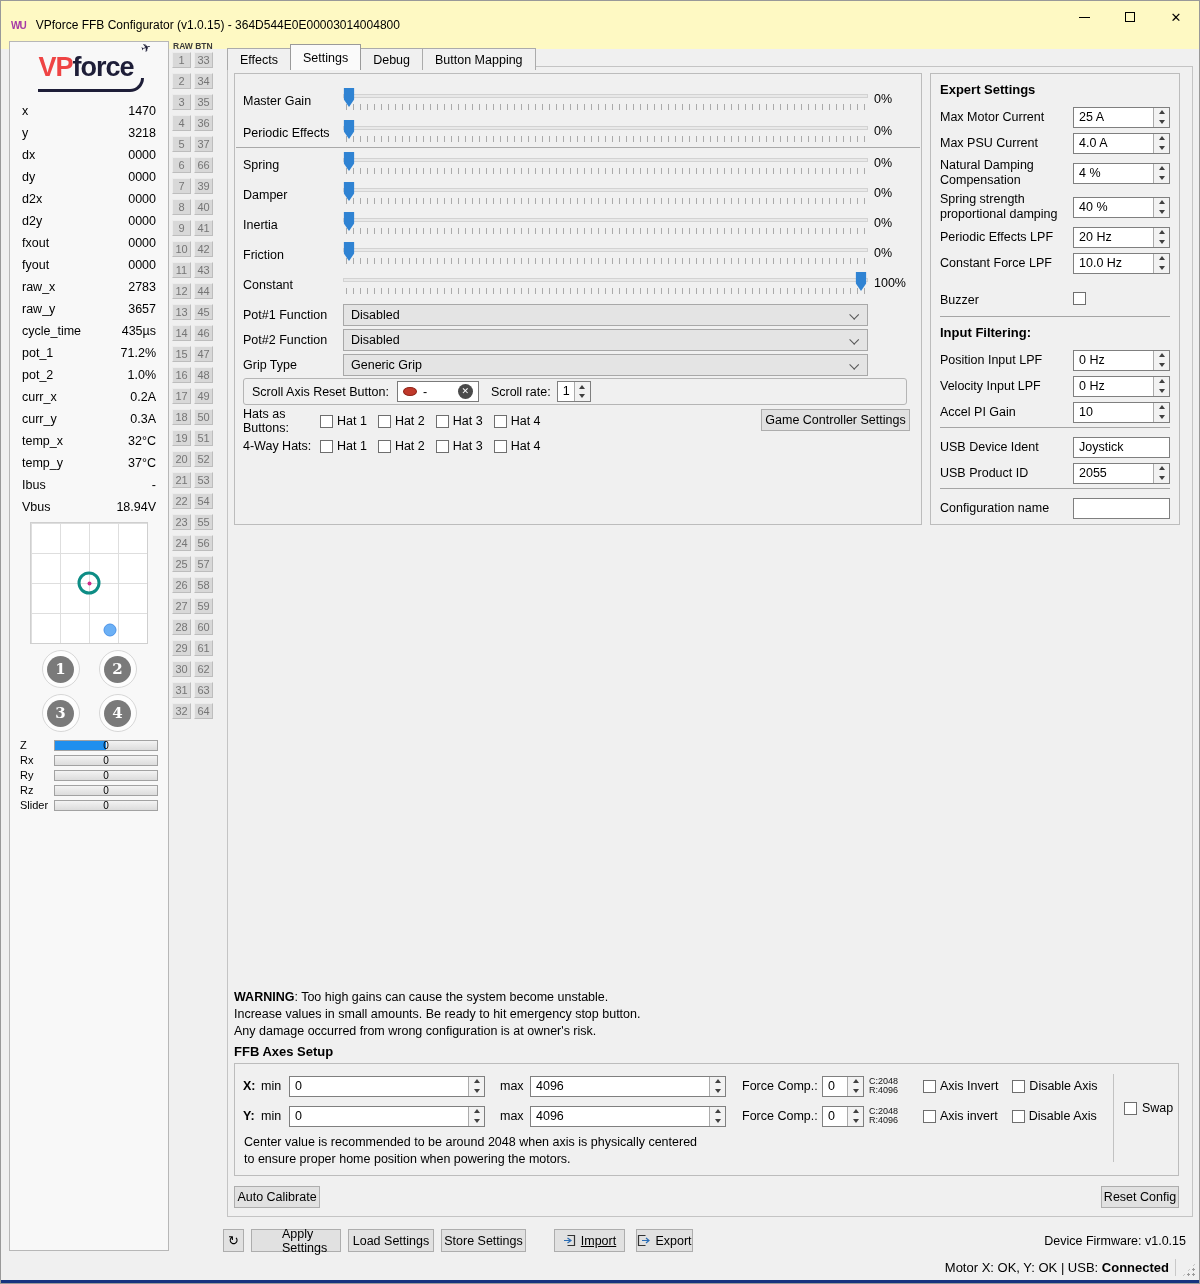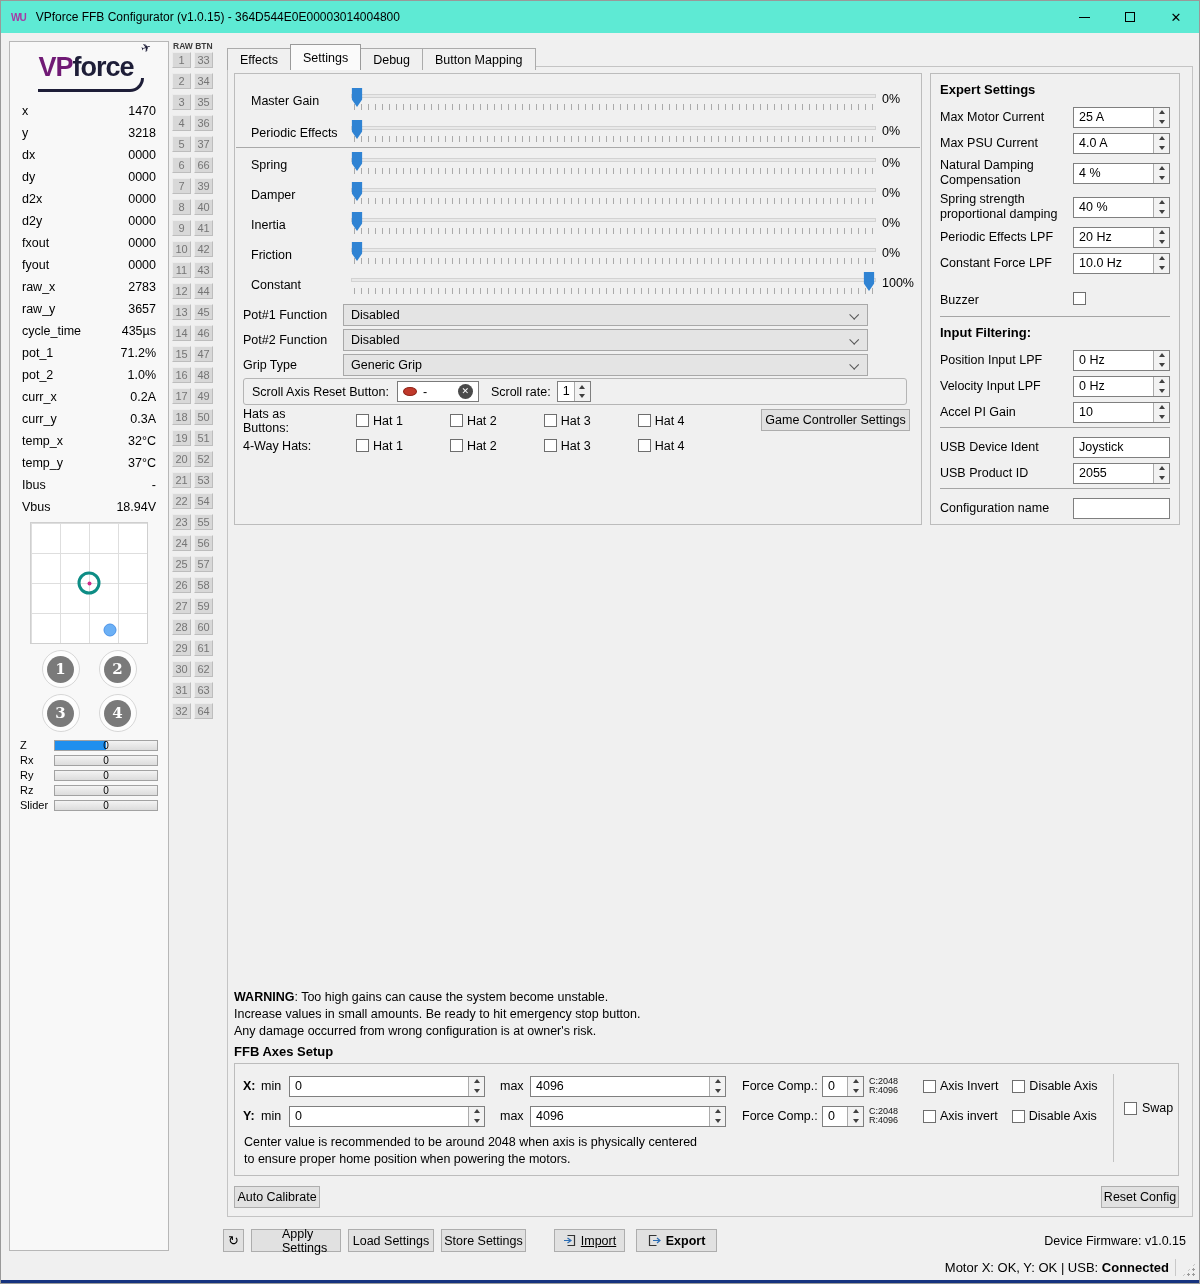--- a/index.html
+++ b/index.html
@@ -1,35 +1,35 @@
 <!DOCTYPE html>
 <html><head>
 <meta charset="utf-8">
 <style>
   * { box-sizing: border-box; margin: 0; padding: 0; }
   html,body { width:1200px; height:1284px; }
   body { font-family:"Liberation Sans", sans-serif; font-size:12.5px; color:#000; background:#f0f0f0; position:relative; overflow:hidden; }
   #win { position:absolute; inset:0; border:1px solid #999; }
 
   
-  .titlebar { position:absolute; left:0; top:0; width:100%; height:32px; background:#5eead4; display:flex; align-items:center; }
+  .titlebar { position:absolute; left:0; top:0; width:100%; height:48px; background:#fef9c3; display:flex; align-items:center; }
   .app-icon { margin-left:10px; font-weight:800; font-size:10px; color:#a639a6; letter-spacing:-1px; }
   .title-text { margin-left:10px; font-size:12px; }
   .win-controls { position:absolute; right:0; top:0; height:32px; display:flex; }
   .win-btn { width:46px; height:32px; display:flex; align-items:center; justify-content:center; }
   .glyph-min { width:11px; height:1px; background:#000; }
   .glyph-max { width:10px; height:10px; border:1px solid #000; }
   .glyph-close { font-size:13px; line-height:1; }
 
   
   .left-panel { position:absolute; left:8px; top:40px; width:160px; height:1210px; background:#f8f8f8; border:1px solid #b7b7b7; }
   .logo-wrap { height:58px; display:flex; align-items:center; justify-content:center; }
   .logo { position:relative; display:inline-block; padding:2px 8px 9px 2px; }
   .logo b { font-size:27px; font-weight:800; letter-spacing:-1px; }
-  .logo .vp { color:#701a75; }
+  .logo .vp { color:#ef4444; }
   .logo .force { color:#1e1e38; }
   .logo-swoosh { position:absolute; left:2px; right:-2px; bottom:0; height:14px; border-bottom:3px solid #1e1e38; border-right:3px solid #1e1e38; border-bottom-right-radius:16px; }
   .logo-plane { position:absolute; top:-9px; right:-10px; font-size:12px; color:#1e1e38; transform:rotate(-18deg); }
   .tele-row { height:22px; display:flex; justify-content:space-between; align-items:center; padding:0 12px; }
   .plot { width:118px; height:122px; margin:4px auto 0; background:#fff; border:1px solid #cfcfcf; position:relative;
           background-image:linear-gradient(#dedede 1px, transparent 1px), linear-gradient(90deg,#dedede 1px, transparent 1px);
           background-size:25% 25%; }
   .cross { position:absolute; width:23px; height:23px; border:3px solid #0e8d85; border-radius:50%; transform:translate(-50%,-50%); }
   .cross::after { content:""; position:absolute; left:50%; top:50%; width:4px; height:4px; margin:-2px 0 0 -2px; background:#d12a8a; border-radius:50%; }
   .bluedot { position:absolute; width:13px; height:13px; background:#6cb0f5; border:1px solid #4b93e8; border-radius:50%; transform:translate(-50%,-50%); }
@@ -52,21 +52,21 @@
   
   .tabs { position:absolute; left:226px; top:43px; display:flex; align-items:flex-end; z-index:3; }
   .tab { padding:4px 12px; height:22px; background:#f0f0f0; border:1px solid #ababab; border-bottom:none; margin-right:-1px; }
   .tab.active { background:#fafafa; height:26px; padding-top:6px; border-color:#9a9a9a; position:relative; z-index:4; }
   .tab-pane { position:absolute; left:226px; top:65px; width:966px; height:1151px; border:1px solid #c4c4c4; background:#f0f0f0; }
 
   .group-box { position:absolute; border:1px solid #bcbcbc; }
 
   
   .settings-box { left:233px; top:72px; width:688px; height:452px; }
-  .slider-row { position:absolute; left:16px; display:flex; height:30px; }
+  .slider-row { position:absolute; left:8px; display:flex; height:30px; }
   .slider-label { width:100px; padding-top:6px; }
   .slider-widget { width:525px; position:relative; }
   .slider-track { position:absolute; top:6px; left:0; right:0; height:4px; background:#e8e8e8; border:1px solid #d2d2d2; }
   .slider-ticks { position:absolute; top:16px; left:3px; right:3px; height:6px;
        background:repeating-linear-gradient(90deg,#aaa 0 1px,transparent 1px 7px); }
   .slider-zone { position:absolute; top:0; left:6px; right:7px; height:20px; }
   .slider-handle { position:absolute; top:0; width:11px; height:19px; background:#2f83d3; transform:translateX(-50%);
        clip-path:polygon(0 0,100% 0,100% 58%,50% 100%,0 58%); }
   .slider-value { width:48px; padding:4px 0 0 6px; }
   .group-sep { position:absolute; left:1px; right:1px; height:1px; background:#a9a9a9; }
@@ -79,21 +79,21 @@
   .scroll-box { position:absolute; left:8px; top:304px; width:664px; height:27px; border:1px solid #b5b5b5; border-radius:3px; display:flex; align-items:center; padding:0 8px; }
   .btn-picker { width:82px; height:21px; border:1px solid #7a7a7a; background:#fff; display:flex; align-items:center; margin-left:8px; padding:0 5px; }
   .red-oval { width:14px; height:9px; background:#c0392b; border:1px solid #8f2418; border-radius:50%; }
   .picker-dash { margin-left:6px; }
   .clear-btn { margin-left:auto; width:15px; height:15px; background:#4a4a4a; border-radius:50%; color:#fff; font-size:9px; line-height:15px; text-align:center; }
   .rate-label { margin-left:12px; }
   .rate-spin { margin-left:6px; }
 
   .hat-row { position:absolute; left:8px; display:flex; align-items:center; height:18px; }
   .hat-label { width:77px; }
-  .hat-item { display:flex; align-items:flex-start; margin-right:11px;margin-left:36px; }
+  .hat-item { display:flex; align-items:flex-end; margin-right:11px; }
   .cb { width:13px; height:13px; border:1px solid #6e6e6e; background:#fff; display:inline-block; flex:none; }
   .hat-item span.cbt { margin-left:4px; }
 
   .btn { background:#e1e1e1; border:1px solid #adadad; display:inline-flex; align-items:center; justify-content:center; font-size:12.5px; }
   .gcs-btn { position:absolute; right:11px; top:335px; width:149px; height:22px; }
 
   
   .expert-box { left:929px; top:72px; width:250px; height:452px; padding:8px 9px; }
   .x-title { font-weight:bold; font-size:13px; height:18px; margin-bottom:6px; }
   .x-row { display:flex; align-items:center; min-height:22px; margin-bottom:4px; }
@@ -134,21 +134,21 @@
   .auto-cal { position:absolute; left:233px; top:1185px; width:86px; height:22px; }
   .reset-cfg { position:absolute; left:1100px; top:1185px; width:78px; height:22px; }
 
   
   .toolbar-btn { position:absolute; top:1228px; height:23px; }
   .refresh { left:222px; width:21px; font-size:13px; }
   .apply { left:250px; width:90px;padding-left:30px; }
   .load  { left:347px; width:86px; }
   .store { left:440px; width:85px; }
   .import{ left:553px; width:71px; gap:5px;text-decoration:underline; }
-  .export{ left:635px; width:81px; gap:5px;font-weight:bold; }
+  .export{ left:635px; width:57px; gap:5px; }
   .firmware { position:absolute; right:13px; top:1233px; font-size:12.5px; }
 
   
   .statusbar { position:absolute; left:0; bottom:3px; width:100%; height:25px; background:#f0f0f0; }
   .status-text { position:absolute; right:30px; top:5px; font-size:13px; }
   .status-sep { position:absolute; right:23px; top:4px; width:1px; height:17px; background:#c9c9c9; }
   .grip { position:absolute; right:3px; bottom:3px; width:14px; height:14px;
      background-image:radial-gradient(#9a9a9a 1px, transparent 1.2px); background-size:5px 5px; background-position:bottom right;
      clip-path:polygon(100% 0,100% 100%,0 100%); }
   .navy-strip { position:absolute; left:0; bottom:0; width:100%; height:3px; background:#16337f; }

